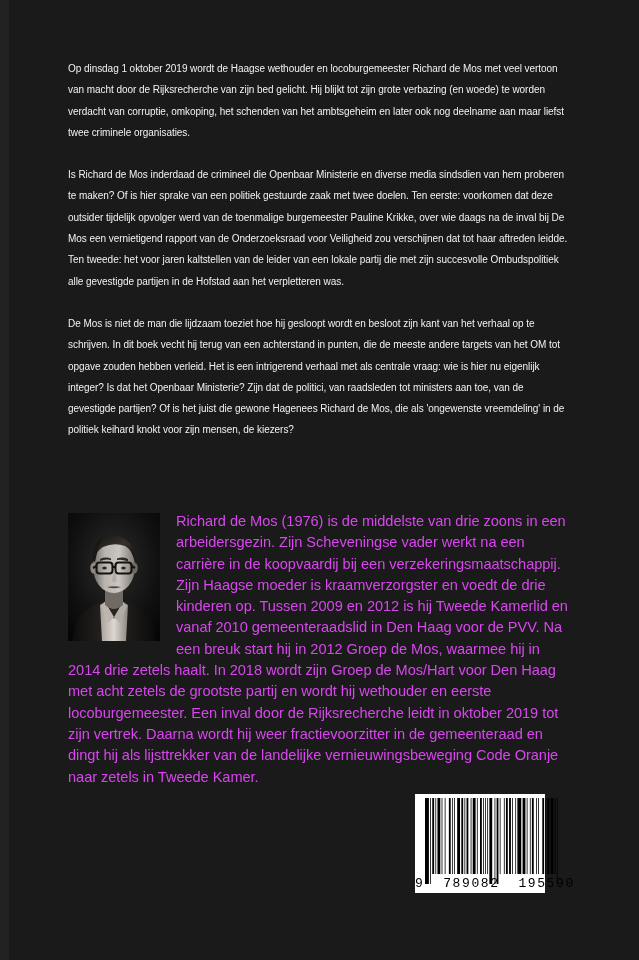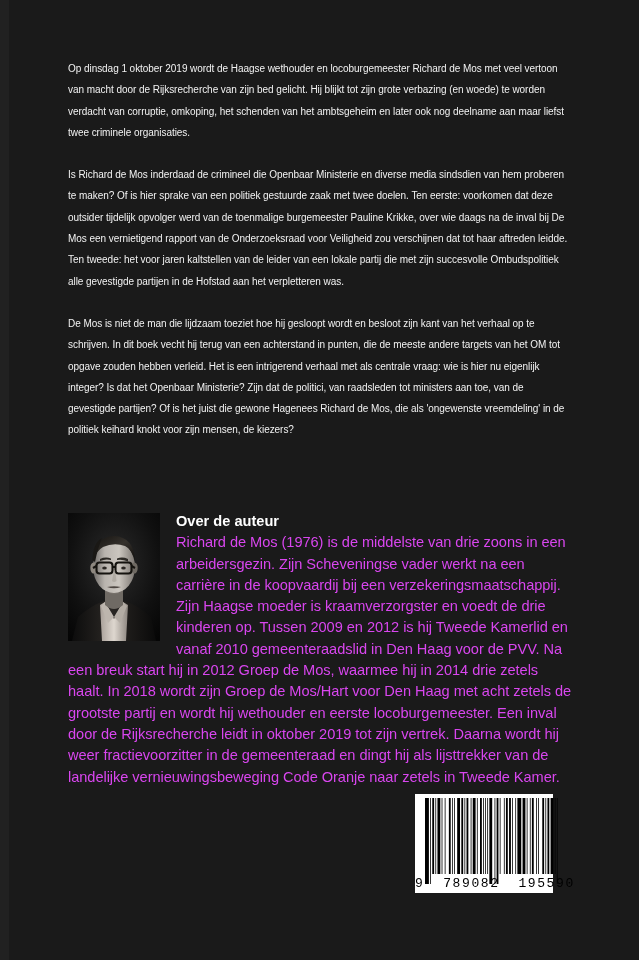--- a/index.html
+++ b/index.html
@@ -76,21 +76,20 @@
   }
 
   
   #barcode-area {
     position: absolute;
     left: 415px;
     top: 794px;
     width: 130px;
     height: 99px;
     background: #ffffff;
-    padding-left: 8px;
   }
   #barcode-bars {
     position: absolute;
     left: 0;
     top: 0;
     width: 157px;
     height: 99px;
   }
   #barcode-digits {
     position: absolute;
@@ -181,21 +180,20 @@
         <ellipse cx="36.5" cy="55" rx="2.3" ry="1.5" fill="#2b2723"></ellipse>
         <ellipse cx="55.5" cy="55" rx="2.3" ry="1.5" fill="#2b2723"></ellipse>
 
         <path d="M46 57 L44 68 Q46 70 48.5 68 L47 57 Z" fill="#a39c94" opacity="0.55"></path>
 
         <path d="M39 74 Q46 72.4 53 74 Q46 76.6 39 74 Z" fill="#4e4742"></path>
 
         <path d="M36 78 Q46 83 56 78 Q46 84.5 36 78 Z" fill="#8b857e" opacity="0.5"></path>
       </svg>
     </div>
-    <div id="author-heading">Over de auteur</div>
     <div id="author-text">Richard de Mos (1976) is de middelste van drie zoons in een arbeidersgezin. Zijn Scheveningse vader werkt na een carrière in de koopvaardij bij een verzekeringsmaatschappij. Zijn Haagse moeder is kraamverzorgster en voedt de drie kinderen op. Tussen 2009 en 2012 is hij Tweede Kamerlid en vanaf 2010 gemeenteraadslid in Den Haag voor de PVV. Na een breuk start hij in 2012 Groep de Mos, waarmee hij in 2014 drie zetels haalt. In 2018 wordt zijn Groep de Mos/Hart voor Den Haag met acht zetels de grootste partij en wordt hij wethouder en eerste locoburgemeester. Een inval door de Rijksrecherche leidt in oktober 2019 tot zijn vertrek. Daarna wordt hij weer fractievoorzitter in de gemeenteraad en dingt hij als lijsttrekker van de landelijke vernieuwingsbeweging Code Oranje naar zetels in Tweede Kamer.</div>
   </div>
 
   <div id="barcode-area">
     <svg id="barcode-bars" viewBox="0 0 157 99" preserveAspectRatio="none" aria-hidden="true">
         <rect x="10.00" y="4" width="3.90" height="86" fill="#000000"></rect>
         <rect x="15.19" y="4" width="0.79" height="86" fill="#000000"></rect>
         <rect x="17.27" y="4" width="1.83" height="76" fill="#000000"></rect>
         <rect x="20.38" y="4" width="0.79" height="76" fill="#000000"></rect>
         <rect x="22.45" y="4" width="2.86" height="76" fill="#000000"></rect>

